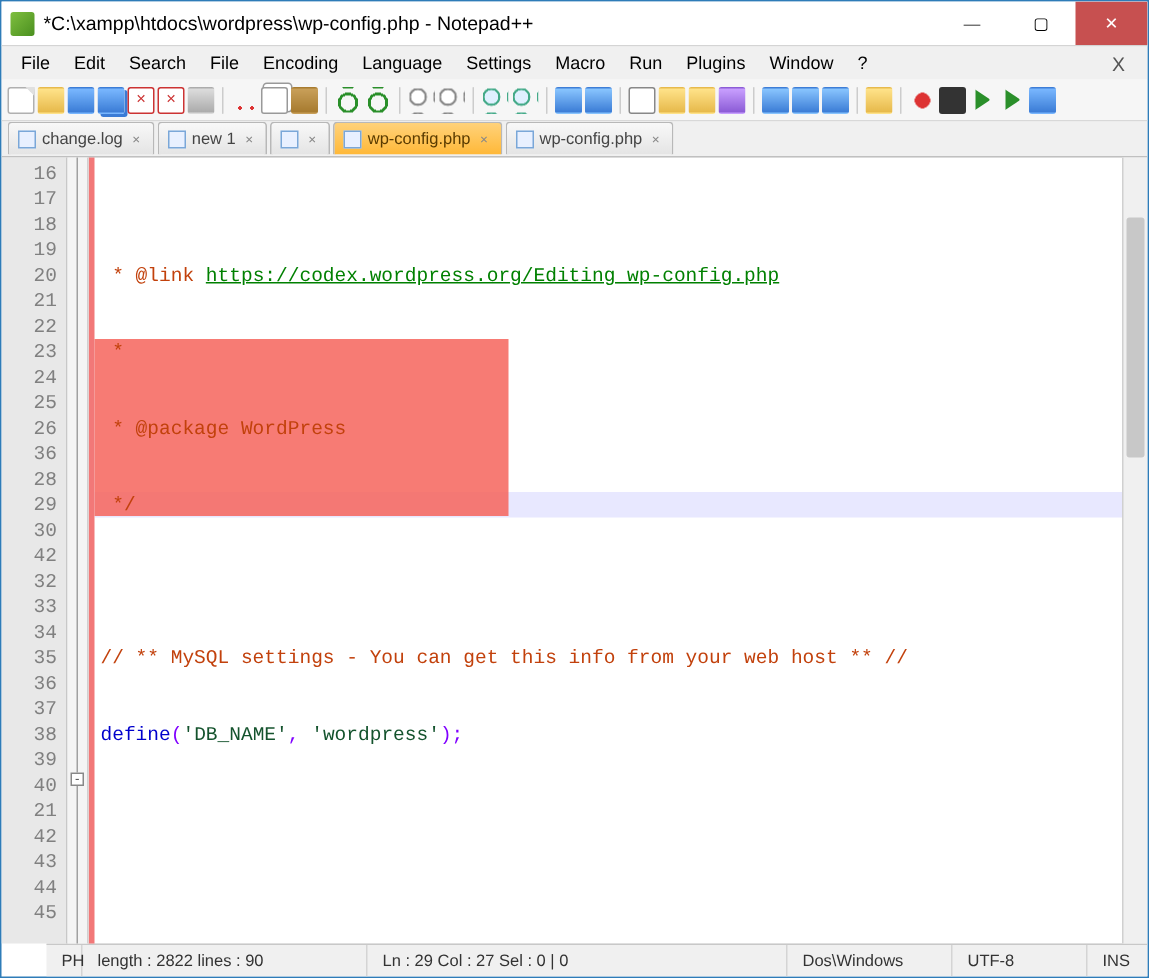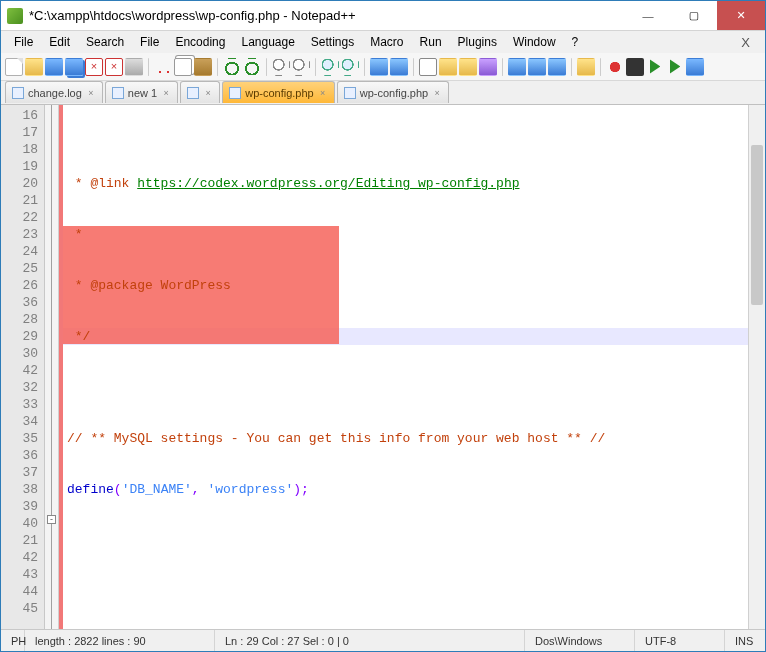--- a/index.html
+++ b/index.html
@@ -25,27 +25,27 @@
   .gutter { width: 44px; background: #e8e8e8; text-align: right; padding: 2px 6px 2px 2px; font-family: "Courier New", monospace; font-size: 13px; color: #808080; line-height: 17px; border-right: 1px solid #c8c8c8; }
   .fold { width: 14px; background: #f4f4f4; border-right: 1px solid #d0d0d0; position: relative; }
   .fold .vline { position: absolute; left: 6px; top: 0; bottom: 0; width: 1px; background: #a0a0a0; }
   .fold .box { position: absolute; left: 2px; width: 9px; height: 9px; border: 1px solid #888; background: #fff; font-size: 9px; line-height: 7px; text-align: center; color: #555; }
   .margin { width: 4px; background: #f27878; }
   .code { flex: 1; font-family: "Courier New", monospace; font-size: 13px; line-height: 17px; padding: 2px 0 2px 4px; white-space: pre; position: relative; color: #000; overflow: hidden; }
   .code .ln { height: 17px; position: relative; }
   .c-com { color: #c2410c; }
   .c-link { color: #008000; text-decoration: underline; }
   .c-kw { color: #0000cc; }
-  .c-str { color: #3b82f6; }
+  .c-str { color: #14532d; }
   .c-pun { color: #8000ff; }
   .highlight-red { position: absolute; background: rgba(246,100,92,0.85); z-index: -1; }
   .curline { position: absolute; background: #e8e8ff; z-index: -2; left:0; right:0; height:17px; }
   .scrollbar { width: 17px; background: #f0f0f0; border-left: 1px solid #d0d0d0; position: relative; }
   .scrollbar .thumb { position: absolute; left: 2px; right: 2px; top: 40px; height: 160px; background: #c8c8c8; border-radius: 2px; }
-  .statusbar { height: 22px; background: #f0f0f0; border-top: 1px solid #c8c8c8; display: flex; align-items: flex-start; font-size: 11px; color: #333; }
+  .statusbar { height: 22px; background: #f0f0f0; border-top: 1px solid #c8c8c8; display: flex; align-items: flex-start; font-size: 11px; color: #333; margin-left: 30px; }
   .statusbar .cell { padding: 0 10px; border-right: 1px solid #d4d4d4; height: 100%; display: flex; align-items: center; }
   .statusbar .cell.grow { flex: 1; }
   
   .ic-new{background:#fff;border:1px solid #b0b0b0;position:relative}.ic-new::after{content:"";position:absolute;right:-1px;top:-1px;border:3px solid transparent;border-right-color:#e0e0e0;border-top-color:#e0e0e0}
   .ic-open{background:linear-gradient(#ffe38a,#e6b84a)}
   .ic-save{background:linear-gradient(#7ab8ff,#3a7bd5)}
   .ic-saveall{background:linear-gradient(#7ab8ff,#3a7bd5);box-shadow:2px 2px 0 #3a7bd5}
   .ic-close{background:#fff;border:1px solid #c33;color:#c33;font-size:11px;line-height:14px;text-align:center}
   .ic-print{background:linear-gradient(#ddd,#aaa)}
   .ic-cut{background:radial-gradient(circle,#d33 30%,transparent 30%),radial-gradient(circle,#d33 30%,transparent 30%);background-position:2px 10px,10px 10px;background-size:6px 6px;background-repeat:no-repeat}

